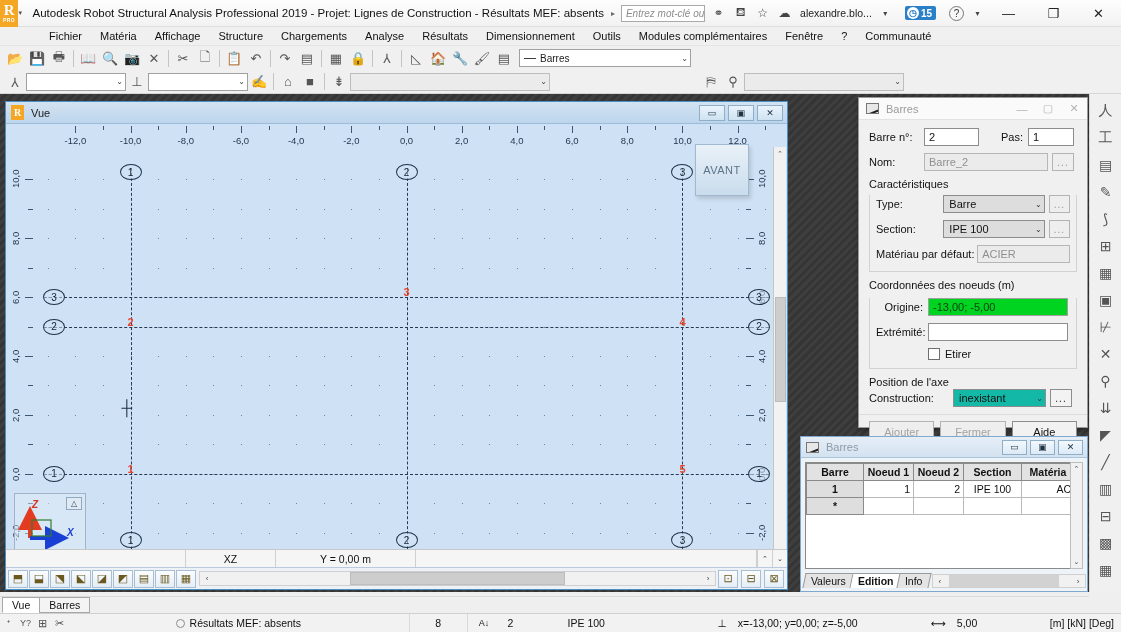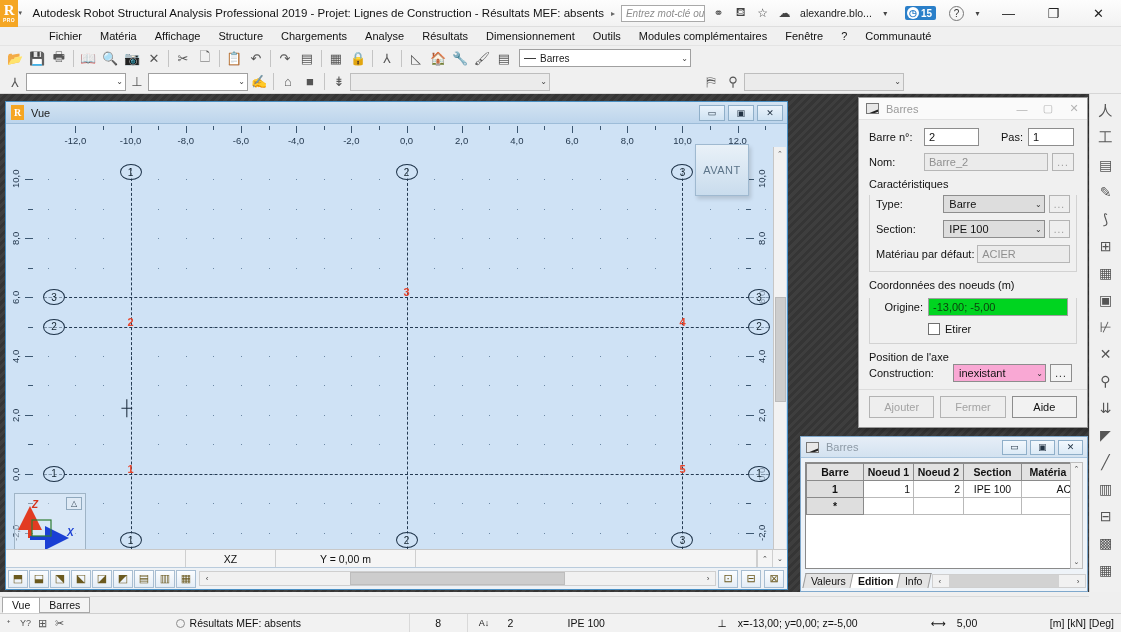--- a/index.html
+++ b/index.html
@@ -188,21 +188,21 @@
   .fin {
     border:1px solid #8d8d8d; background:#fff; height:18px; font-size:11px;
     padding:0 4px; display:flex; align-items:center; color:#111;
   }
   .fin.ro { background:#ebebeb; border-color:#b6b6b6; color:#8f8f8f; }
   .fin.green { background:#00d420; border:1px solid #9fa0a0; color:#0c3d0e; }
   .fsel {
     border:1px solid #8d8d8d; background:#ddd; height:18px; font-size:11px;
     display:flex; align-items:center; padding:0 2px 0 5px; color:#111;
   }
-  .fsel.white { background:#f9a8d4; }
+  .fsel.white { background:#14b8a6; }
   .fsel .sv { flex:1; overflow:hidden; white-space:nowrap; }
   .fsel .sa { font-size:8px; color:#333; padding-left:4px; }
   .dots {
     width:22px;height:18px;border:1px solid #b3b3b3;background:#eee;
     display:flex;align-items:center;justify-content:center;font-size:10px;color:#9a9a9a;letter-spacing:1px;
   }
   .dots.act { border-color:#8d8d8d; color:#222; background:#f3f3f3; }
   .grp { border:1px solid #d2d2d2; border-top:none; margin:3px 0 7px 0; padding:0 6px 6px 6px; position:relative; }
   .cbrow { display:flex; align-items:center; margin-left:52px; }
   .cbx { width:12px;height:12px;border:1px solid #6f6f6f;background:#fff;margin-right:5px; }
@@ -988,20 +988,24 @@
       </div>
 
       <div style="position:relative;height:11px;">
         <span style="font-size:11px;color:#111;">Coordonnées des noeuds (m)</span>
       </div>
       <div class="grp">
         <div class="frow" style="margin-top:8px">
           <div class="flab" style="width:52px;text-align:right;padding-right:5px;">Origine:</div>
           <div class="fin green" style="width:140px">-13,00; -5,00</div>
         </div>
+        <div class="frow">
+          <div class="flab" style="width:52px;text-align:right;padding-right:5px;">Extrémité:</div>
+          <div class="fin" style="width:140px"></div>
+        </div>
         <div class="cbrow" style="margin-bottom:2px">
           <div class="cbx"></div>
           <span class="flab">Etirer</span>
         </div>
       </div>
 
       <div style="position:relative;height:11px;">
         <span style="font-size:11px;color:#111;">Position de l'axe</span>
       </div>
       <div class="frow" style="margin-top:2px">

